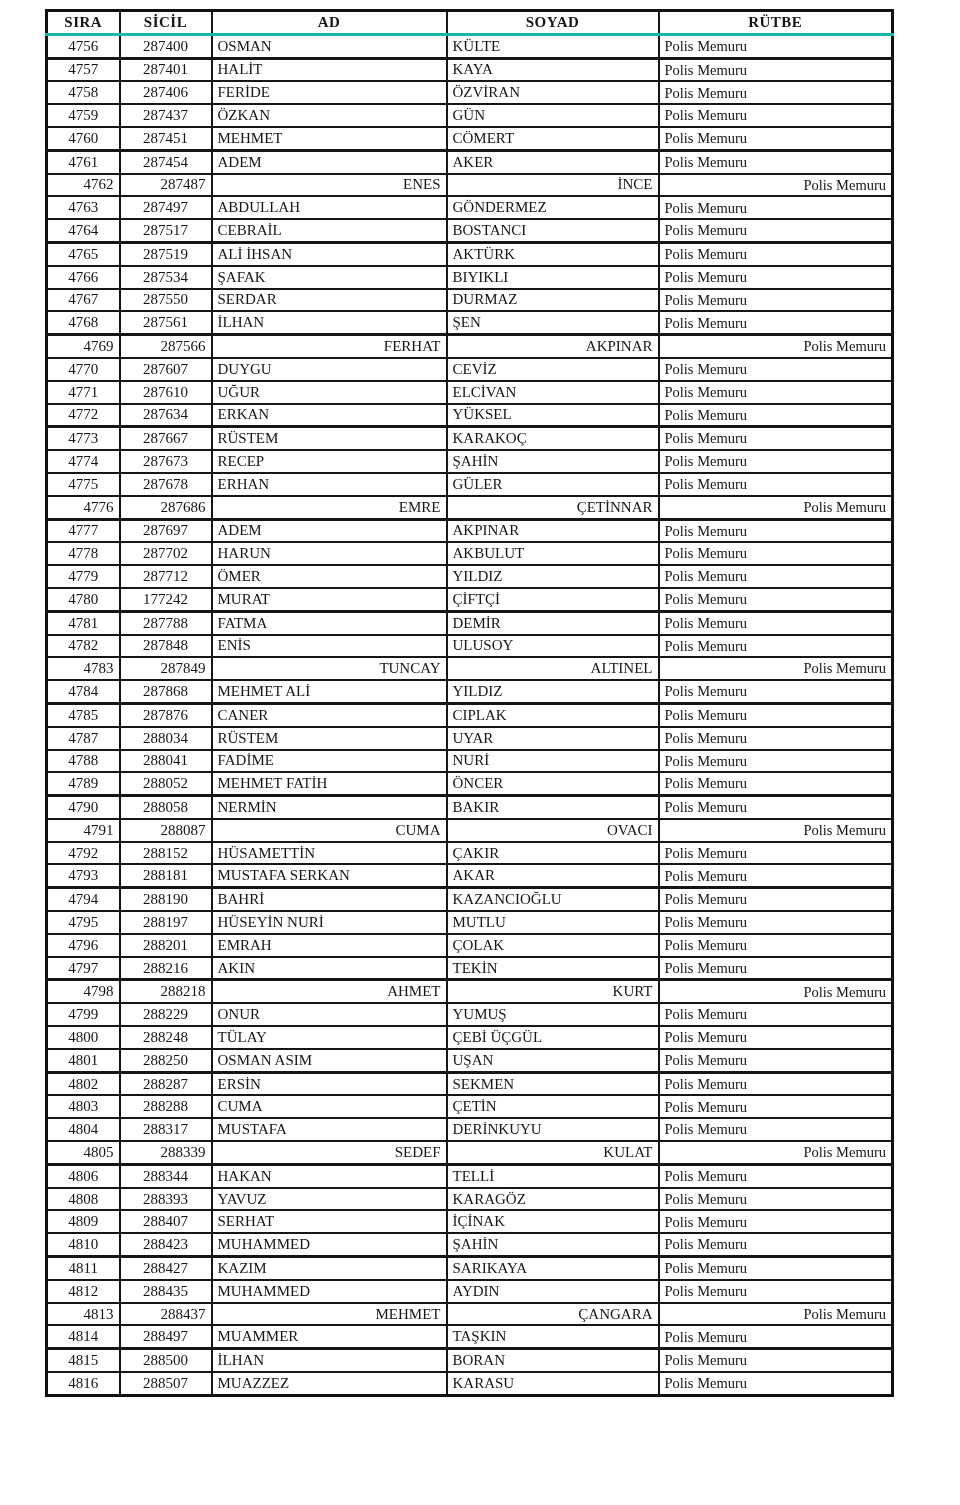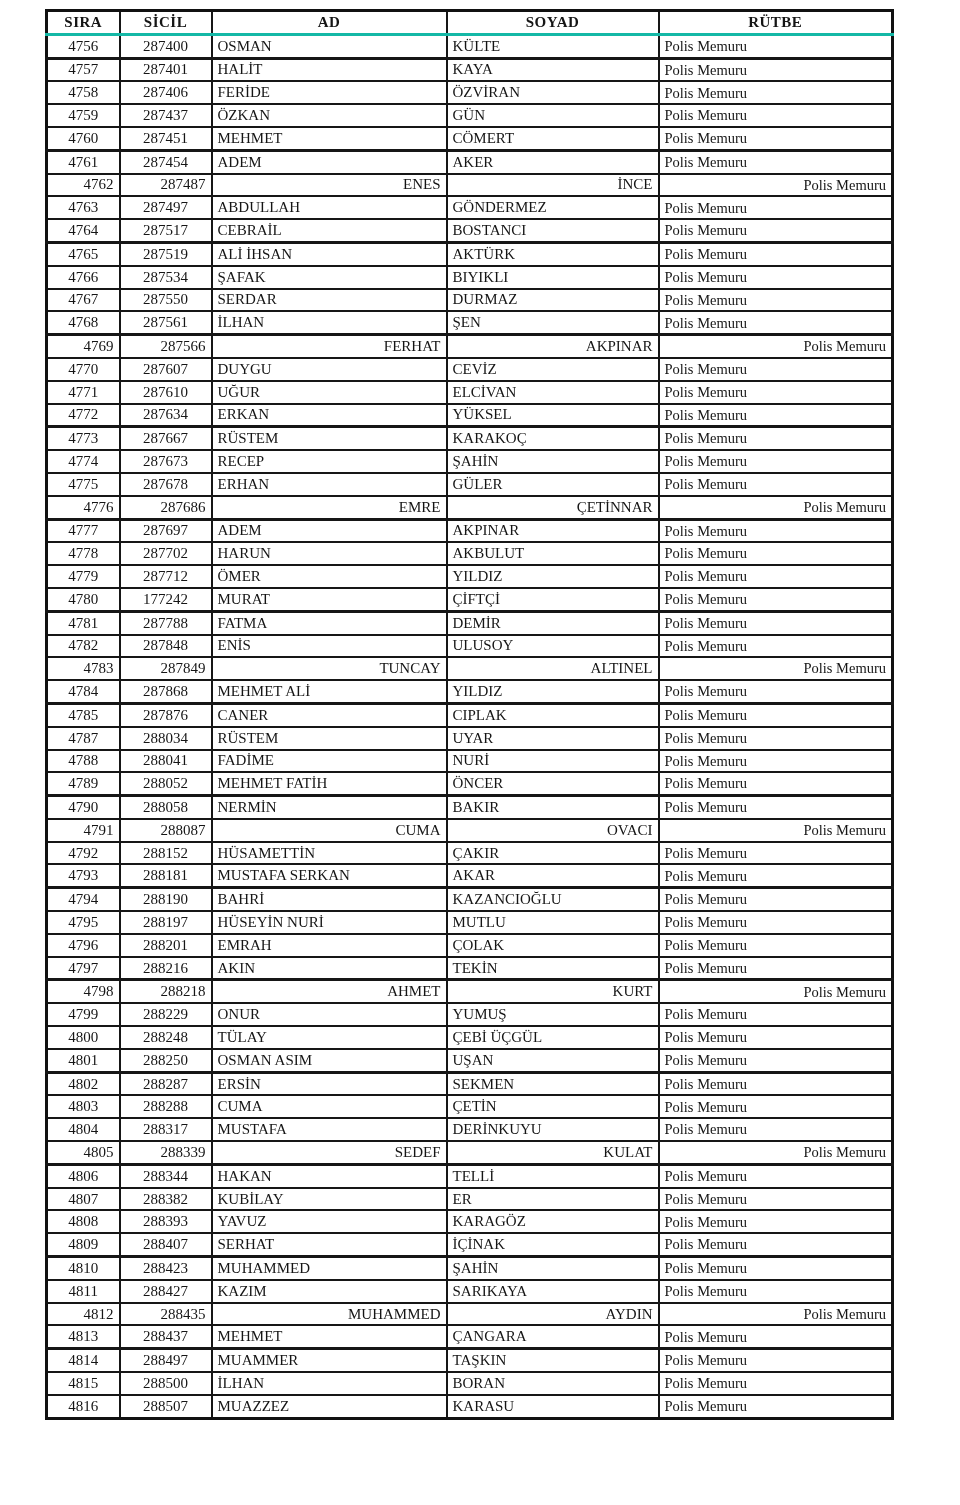--- a/index.html
+++ b/index.html
@@ -431,27 +431,20 @@
           <td class="c-rutbe">Polis Memuru</td>
         </tr>
         <tr>
           <td class="c-sira">4806</td>
           <td class="c-sicil">288344</td>
           <td class="c-ad">HAKAN</td>
           <td class="c-soyad">TELLİ</td>
           <td class="c-rutbe">Polis Memuru</td>
         </tr>
         <tr>
-          <td class="c-sira">4807</td>
-          <td class="c-sicil">288382</td>
-          <td class="c-ad">KUBİLAY</td>
-          <td class="c-soyad">ER</td>
-          <td class="c-rutbe">Polis Memuru</td>
-        </tr>
-        <tr>
           <td class="c-sira">4808</td>
           <td class="c-sicil">288393</td>
           <td class="c-ad">YAVUZ</td>
           <td class="c-soyad">KARAGÖZ</td>
           <td class="c-rutbe">Polis Memuru</td>
         </tr>
         <tr>
           <td class="c-sira">4809</td>
           <td class="c-sicil">288407</td>
           <td class="c-ad">SERHAT</td>

